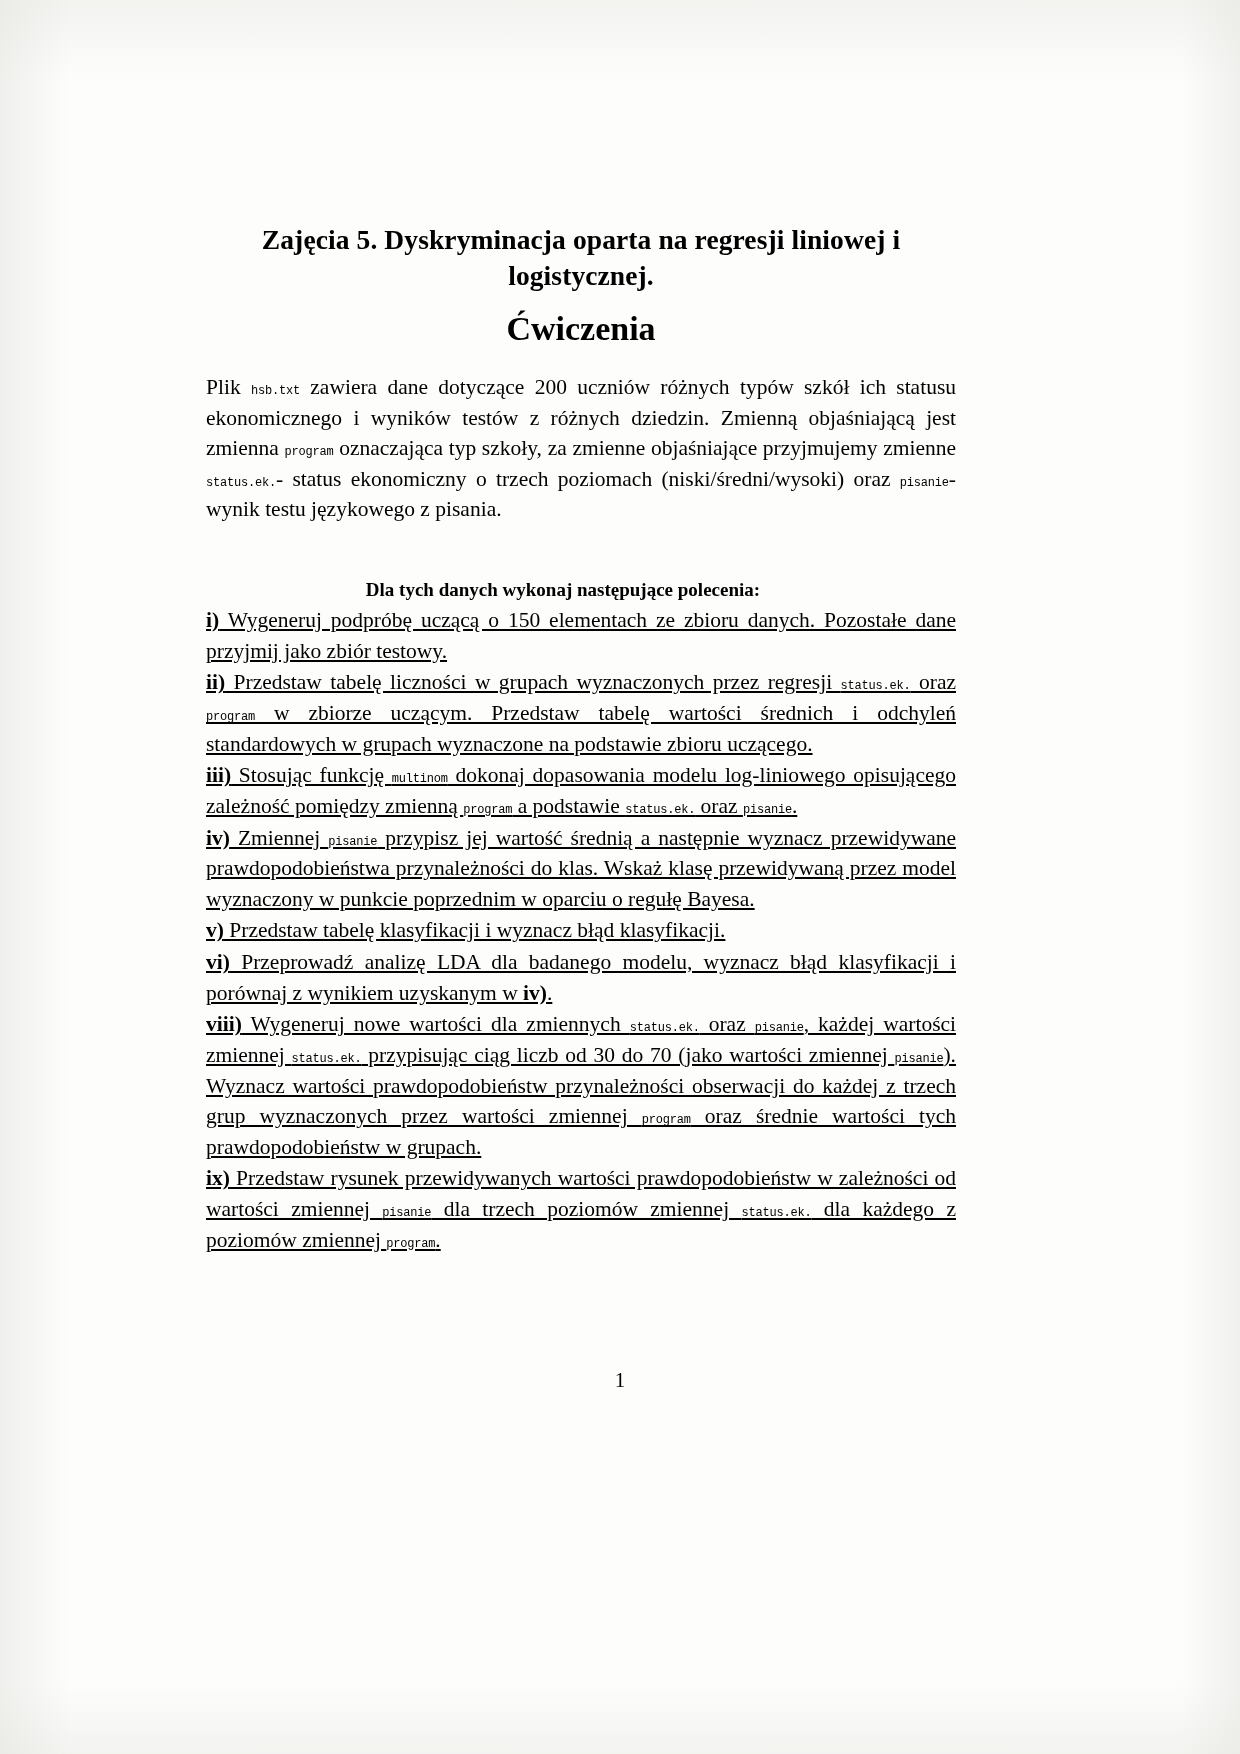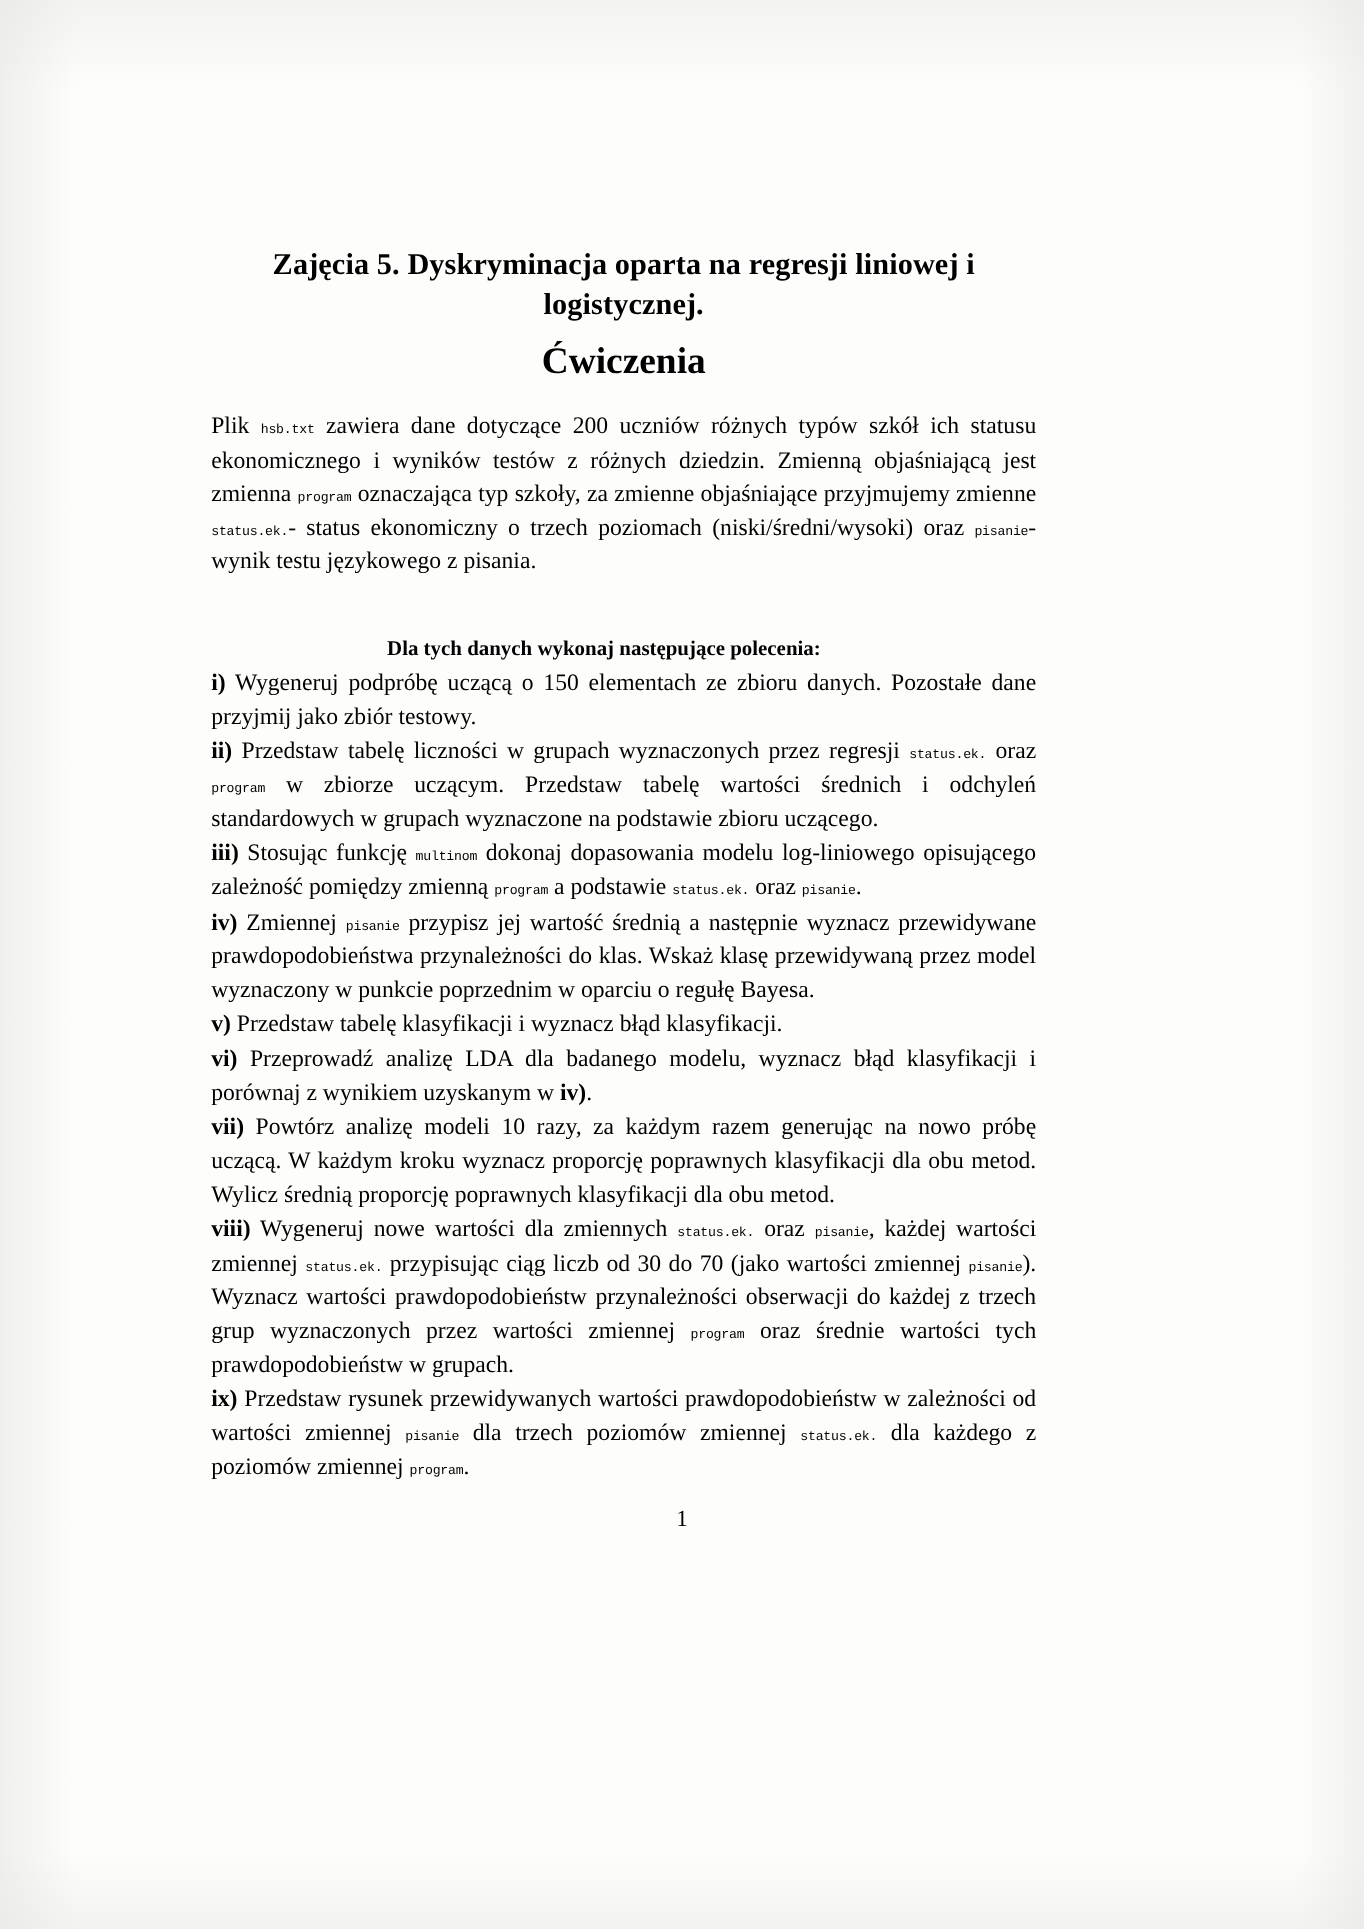--- a/index.html
+++ b/index.html
@@ -26,21 +26,21 @@
     inset: 0;
     pointer-events: none;
     background:
       linear-gradient(90deg, rgba(228,228,224,0.55) 0px, rgba(255,255,255,0) 70px),
       linear-gradient(-90deg, rgba(228,228,224,0.5) 0px, rgba(255,255,255,0) 60px),
       linear-gradient(180deg, rgba(232,232,228,0.5) 0px, rgba(255,255,255,0) 80px),
       linear-gradient(0deg, rgba(232,232,228,0.5) 0px, rgba(255,255,255,0) 70px);
   }
   .content {
     position: absolute;
-    left: 192px;
+    left: 206px;
     top: 222px;
     width: 750px;
   }
   .doc-title {
     text-align: center;
     font-weight: bold;
     font-size: 27.5px;
     line-height: 1.30;
     letter-spacing: 0.1px;
     margin: 0 0 6px 0;
@@ -78,20 +78,21 @@
     margin: 0;
     padding: 0;
     list-style: none;
   }
   .task {
     font-size: 21.5px;
     line-height: 1.425;
     text-align: justify;
     text-justify: inter-word;
     margin: 0 0 1px 0;
+    text-decoration: underline;
   }
   .marker {
     font-weight: bold;
   }
   code, .code {
     font-family: "Liberation Mono", "DejaVu Sans Mono", monospace;
     font-size: 12px;
     letter-spacing: -0.2px;
   }
   .page-number {
@@ -129,21 +130,20 @@
       <li class="task"><span class="marker">ii)</span><span> Przedstaw tabelę liczności w grupach wyznaczonych przez regresji </span><code class="code">status.ek.</code><span> oraz </span><code class="code">program</code><span> w zbiorze uczącym. Przedstaw tabelę wartości średnich i odchyleń standardowych w grupach wyznaczone na podstawie zbioru uczącego.</span></li>
 
       <li class="task"><span class="marker">iii)</span><span> Stosując funkcję </span><code class="code">multinom</code><span> dokonaj dopasowania modelu log-liniowego opisującego zależność pomiędzy zmienną </span><code class="code">program</code><span> a podstawie </span><code class="code">status.ek.</code><span> oraz </span><code class="code">pisanie</code><span>.</span></li>
 
       <li class="task"><span class="marker">iv)</span><span> Zmiennej </span><code class="code">pisanie</code><span> przypisz jej wartość średnią a następnie wyznacz przewidywane prawdopodobieństwa przynależności do klas. Wskaż klasę przewidywaną przez model wyznaczony w punkcie poprzednim w oparciu o regułę Bayesa.</span></li>
 
       <li class="task"><span class="marker">v)</span><span> Przedstaw tabelę klasyfikacji i wyznacz błąd klasyfikacji.</span></li>
 
       <li class="task"><span class="marker">vi)</span><span> Przeprowadź analizę LDA dla badanego modelu, wyznacz błąd klasyfikacji i porównaj z wynikiem uzyskanym w </span><span class="marker">iv)</span><span>.</span></li>
 
-      <li class="task"><span class="marker">vii)</span><span> Powtórz analizę modeli 10 razy, za każdym razem generując na nowo próbę uczącą. W każdym kroku wyznacz proporcję poprawnych klasyfikacji dla obu metod. Wylicz średnią proporcję poprawnych klasyfikacji dla obu metod.</span></li>
 
       <li class="task"><span class="marker">viii)</span><span> Wygeneruj nowe wartości dla zmiennych </span><code class="code">status.ek.</code><span> oraz </span><code class="code">pisanie</code><span>, każdej wartości zmiennej </span><code class="code">status.ek.</code><span> przypisując ciąg liczb od 30 do 70 (jako wartości zmiennej </span><code class="code">pisanie</code><span>). Wyznacz wartości prawdopodobieństw przynależności obserwacji do każdej z trzech grup wyznaczonych przez wartości zmiennej </span><code class="code">program</code><span> oraz średnie wartości tych prawdopodobieństw w grupach.</span></li>
 
       <li class="task"><span class="marker">ix)</span><span> Przedstaw rysunek przewidywanych wartości prawdopodobieństw w zależności od wartości zmiennej </span><code class="code">pisanie</code><span> dla trzech poziomów zmiennej </span><code class="code">status.ek.</code><span> dla każdego z poziomów zmiennej </span><code class="code">program</code><span>.</span></li>
 
     </ul>
   </div>
 
   <div class="page-number">1</div>
 </div>

